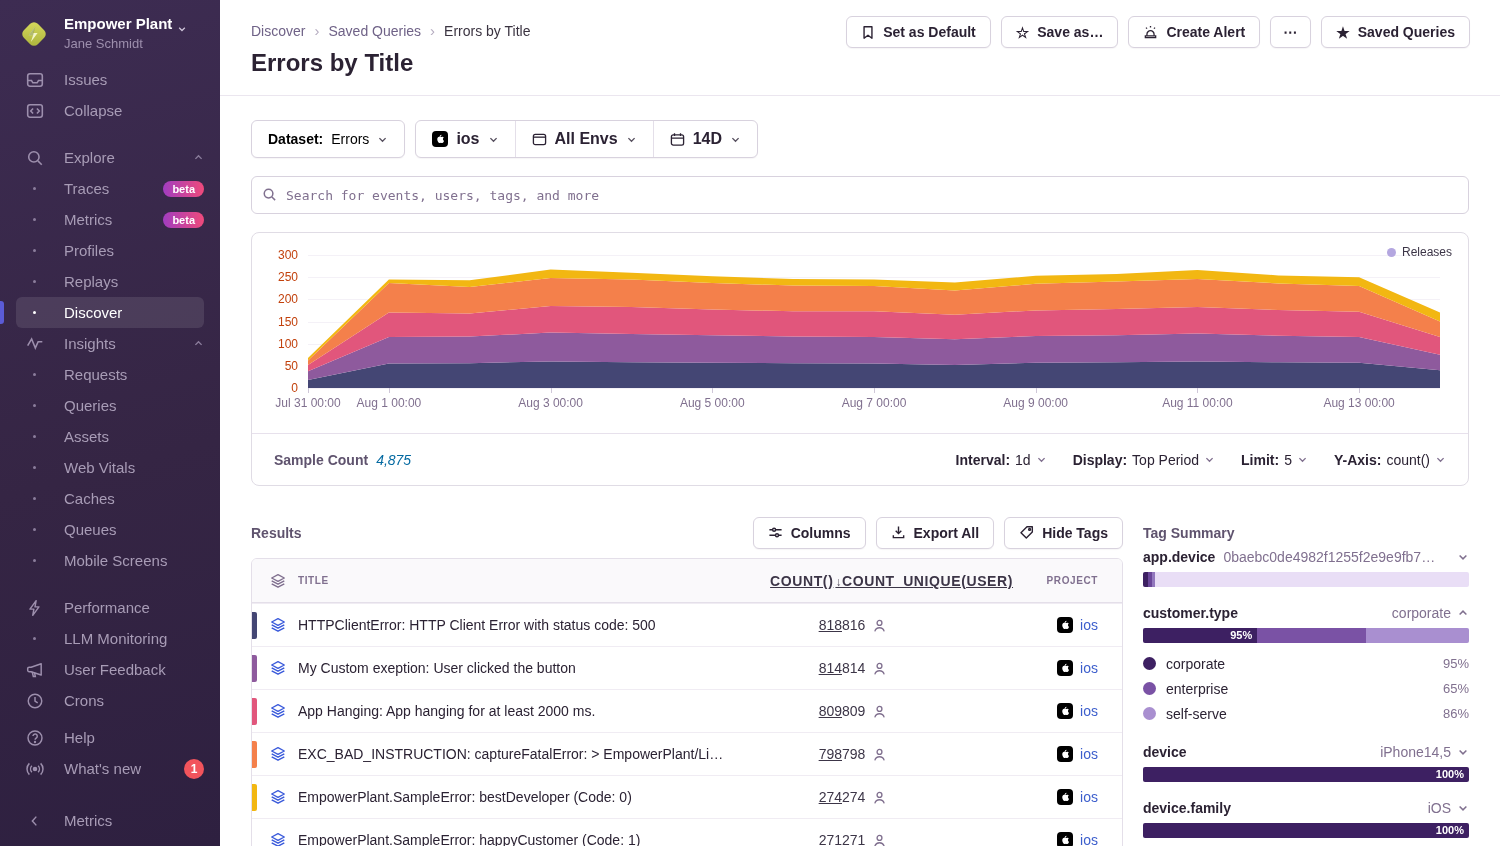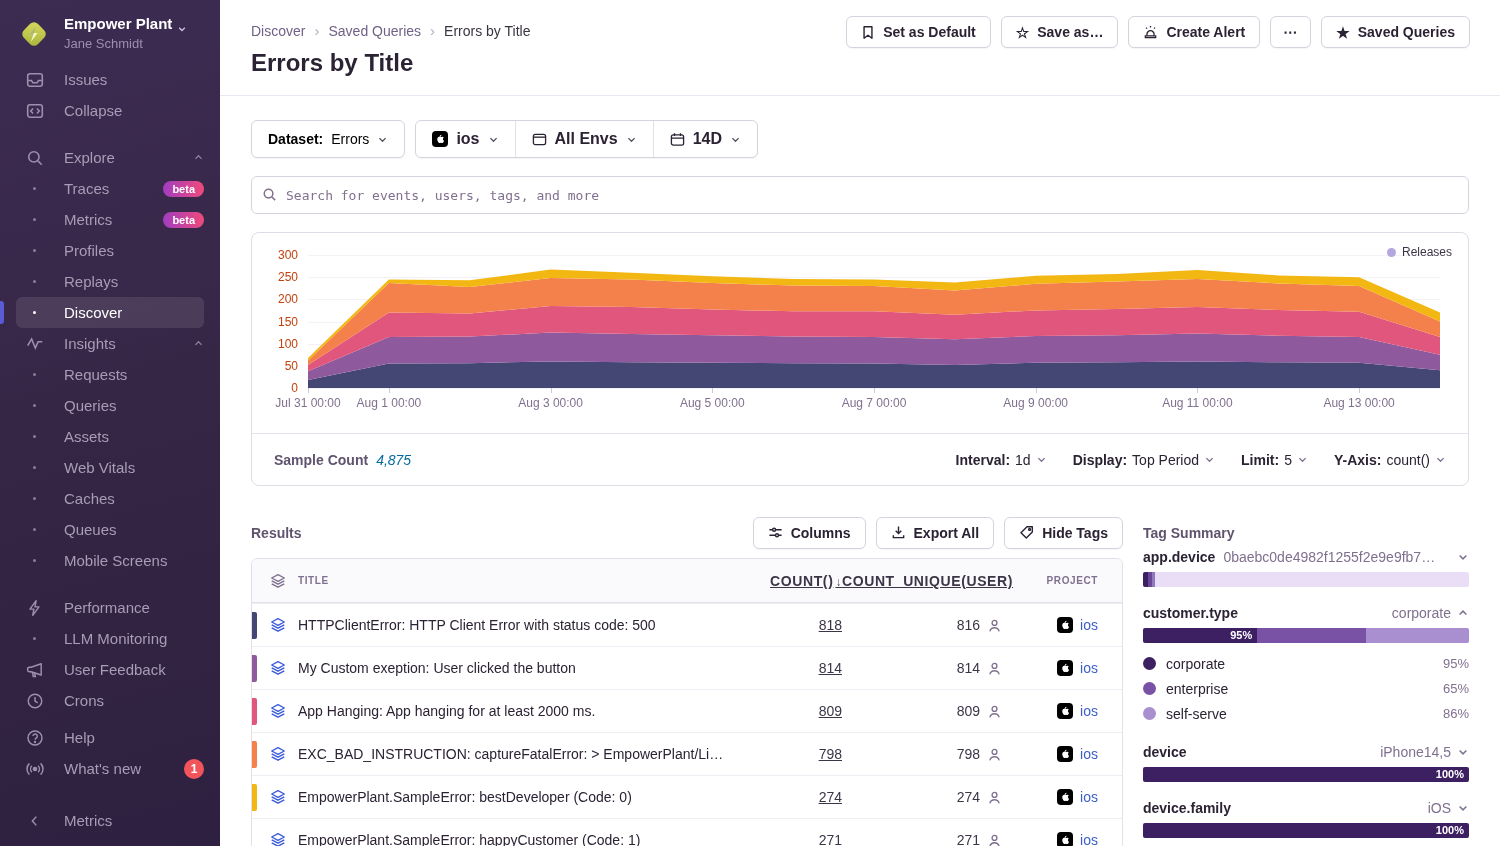--- a/index.html
+++ b/index.html
@@ -97,21 +97,21 @@
   .results-title { font-size:14px; font-weight:700; color:#5f536e; }
   .results-btns { display:flex; gap:10px; }
   .tbl { margin-top:9px; border:1px solid #e4dfe9; border-radius:6px 6px 0 0; overflow:hidden; }
   .trow { display:grid; grid-template-columns:46px 1fr 100px 160px 120px; align-items:center; height:43px;
     position:relative; border-top:1px solid #f0ecf3; background:#fff; }
   .trow.thead { height:44px; background:#faf9fb; border-top:none; border-bottom:1px solid #e4dfe9; }
   .th { font-size:10px; font-weight:700; letter-spacing:.6px; color:#80708f; cursor:pointer; }
   .cell-icon { display:flex; justify-content:flex-start; padding-left:18px; }
   .cell-title { font-size:14px; color:#2b2233; white-space:nowrap; overflow:hidden; text-overflow:ellipsis; padding-right:14px; }
   .cell-num { text-align:right; font-size:14px; color:#3c3547;text-decoration:underline; }
-  .cell-unique { display:flex; align-items:center; justify-content:flex-end; gap:7px; font-size:14px; color:#3c3547; }
+  .cell-unique { display:flex; align-items:center; justify-content:flex-start; gap:7px; font-size:14px; color:#3c3547; }
   .cell-project { display:flex; align-items:center; justify-content:flex-end; gap:7px; padding-right:24px; }
   .proj-link { color:#3c5ecc; font-size:14px; cursor:pointer; }
   .chip { position:absolute; left:0; top:8px; width:5px; height:27px; border-radius:0 2px 2px 0; }
   .apple-avatar { width:16px; height:16px; border-radius:4px; background:#000; display:flex; align-items:center; justify-content:center; }
   .stack-blue { color:#3b5bdb; } .stack-gray { color:#80708f; }
   .person-ico { color:#80708f; display:flex; }
   .sort-arrow { font-size:12px; color:#57505f; margin-left:2px; }
 
   
   .tag-col { flex:1; min-width:0; }

